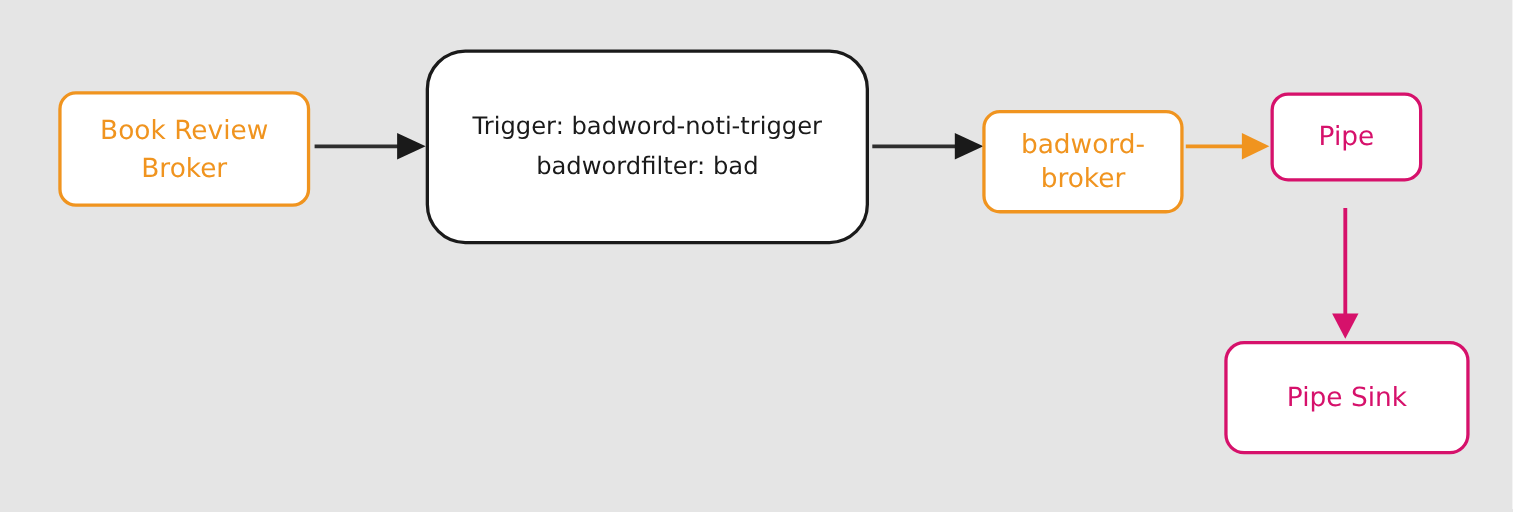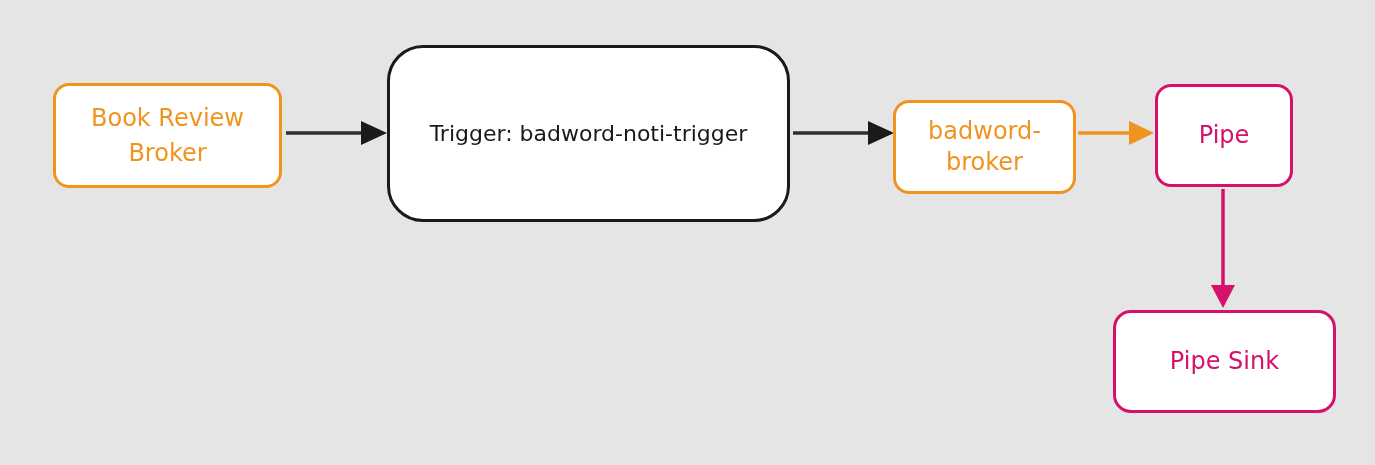--- a/index.html
+++ b/index.html
@@ -56,21 +56,21 @@
   .node-black {
     border: 3.5px solid var(--black);
     color: var(--black);
     border-radius: 36px;
   }
 
   #node-book-review-broker { left: 53px;  top: 83px;  width: 229px; height: 105px; }
   #node-trigger            { left: 387px; top: 45px;  width: 403px; height: 177px;
                              font-size: 22px; line-height: 36px; white-space: nowrap; }
   #node-badword-broker     { left: 893px; top: 88px;  width: 183px; height: 94px; line-height: 31px; margin-top: 12px; }
-  #node-pipe               { left: 1155px; top: 84px; width: 138px; height: 103px; }
+  #node-pipe               { left: 1155px; top: 84px; width: 138px; height: 81px; }
   #node-slack-sink         { left: 1113px; top: 310px; width: 223px; height: 103px; border-radius: 18px; }
 
   .tline b { font-weight: 400; }
 </style>
 </head>
 <body>
 
 <div class="canvas">
 
   <svg class="edges" viewBox="0 0 1375 465">
@@ -92,20 +92,21 @@
     </g>
   </svg>
 
   <div class="node node-orange" id="node-book-review-broker">
     <span>Book Review</span>
     <span>Broker</span>
   </div>
 
   <div class="node node-black" id="node-trigger">
     <div class="tline"><b>Trigger: badword-noti-trigger</b><span></span></div>
+    <div class="tline"><b>badwordfilter</b><span>: bad</span></div>
   </div>
 
   <div class="node node-orange" id="node-badword-broker">
     <span>badword-</span>
     <span>broker</span>
   </div>
 
   <div class="node node-pink" id="node-pipe">
     <span>Pipe</span>
   </div>

